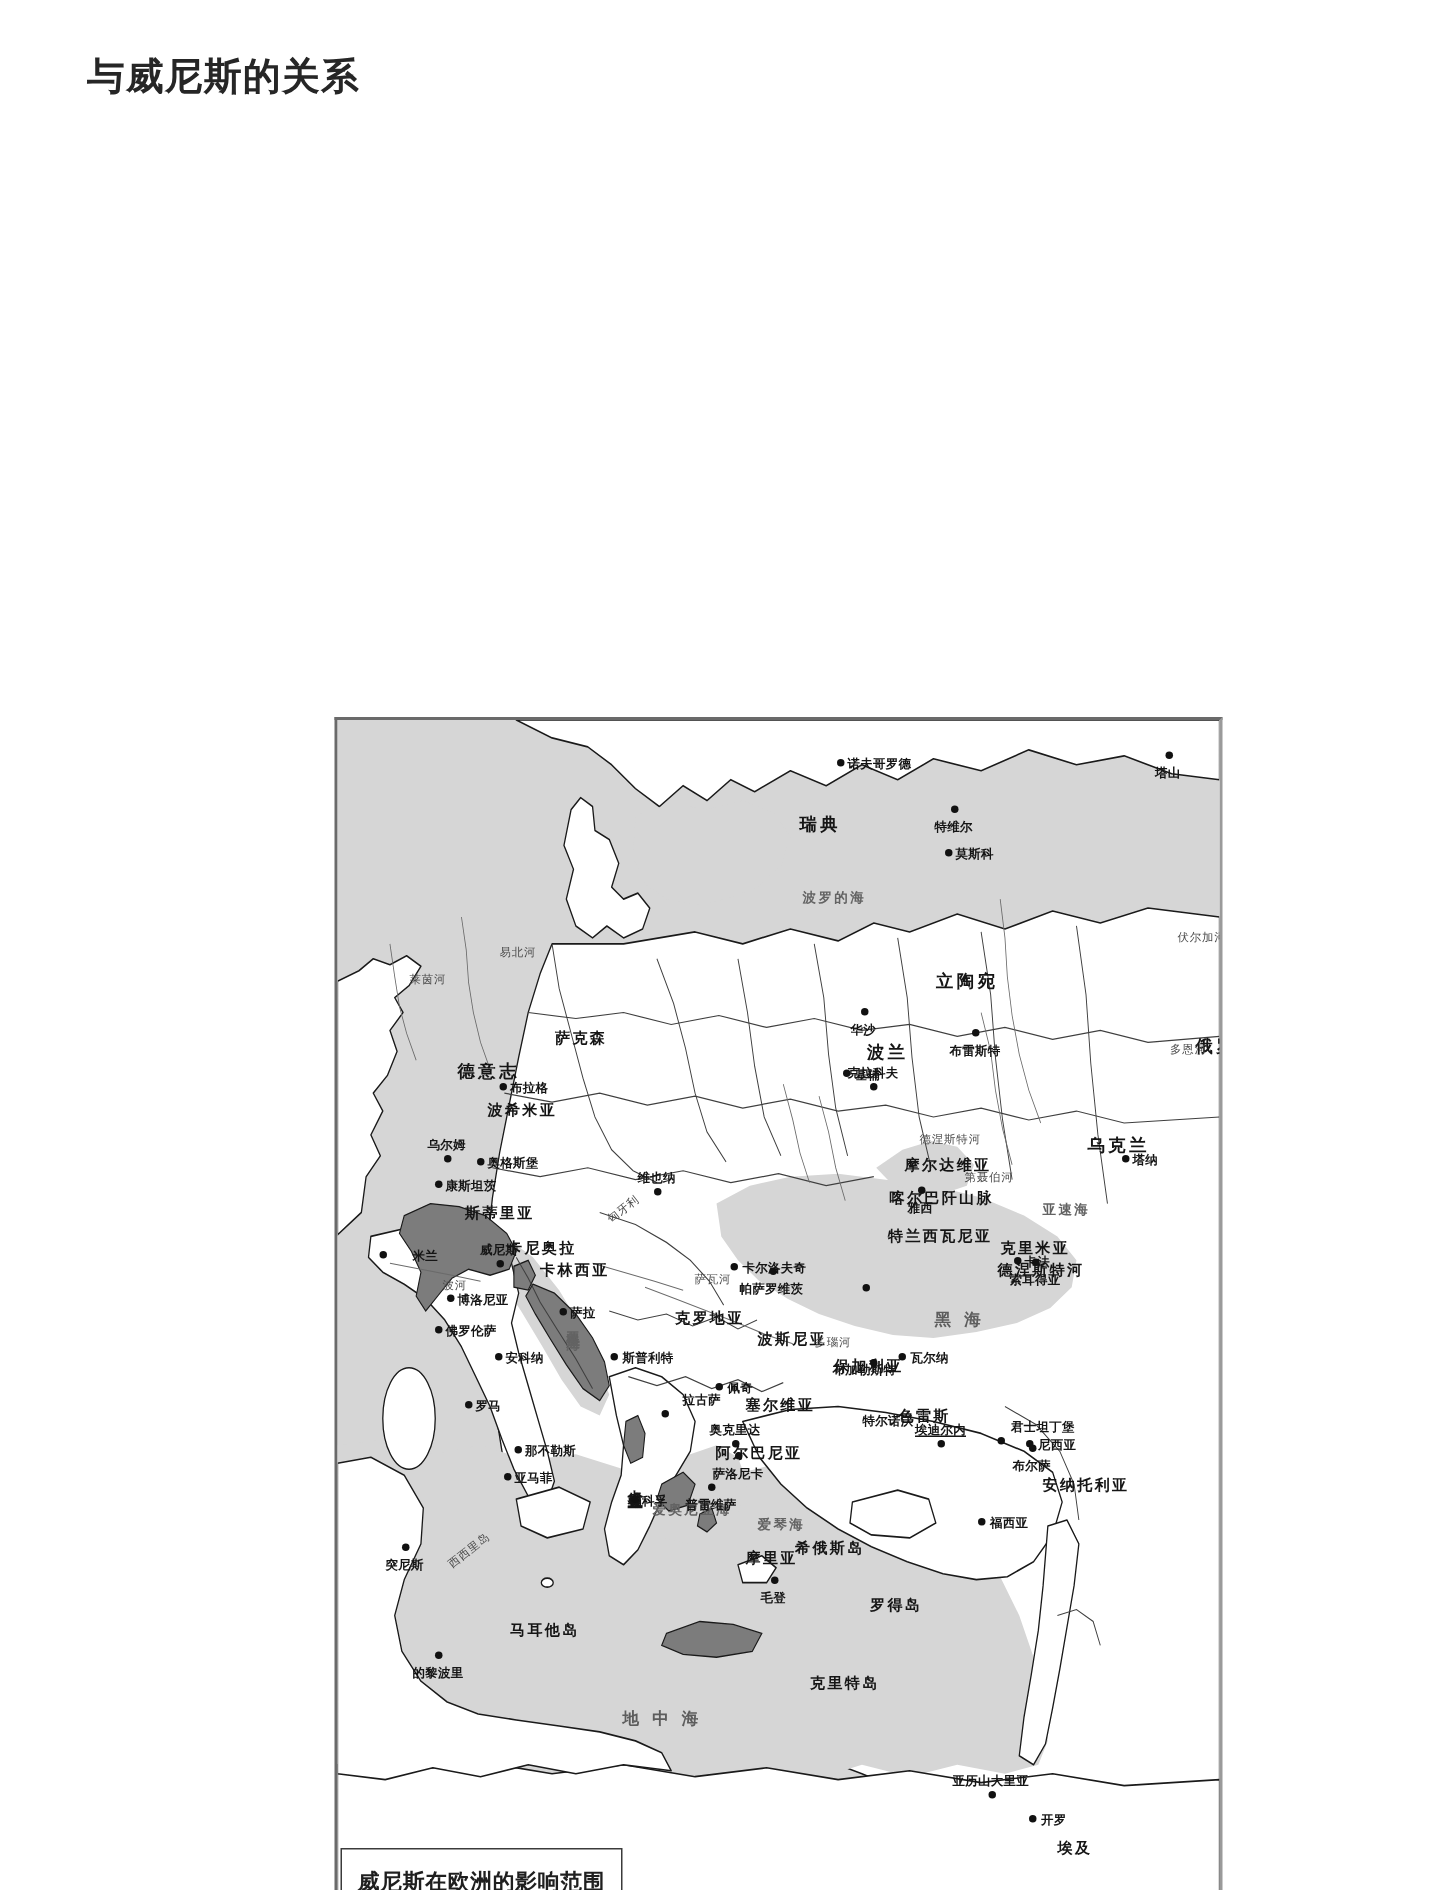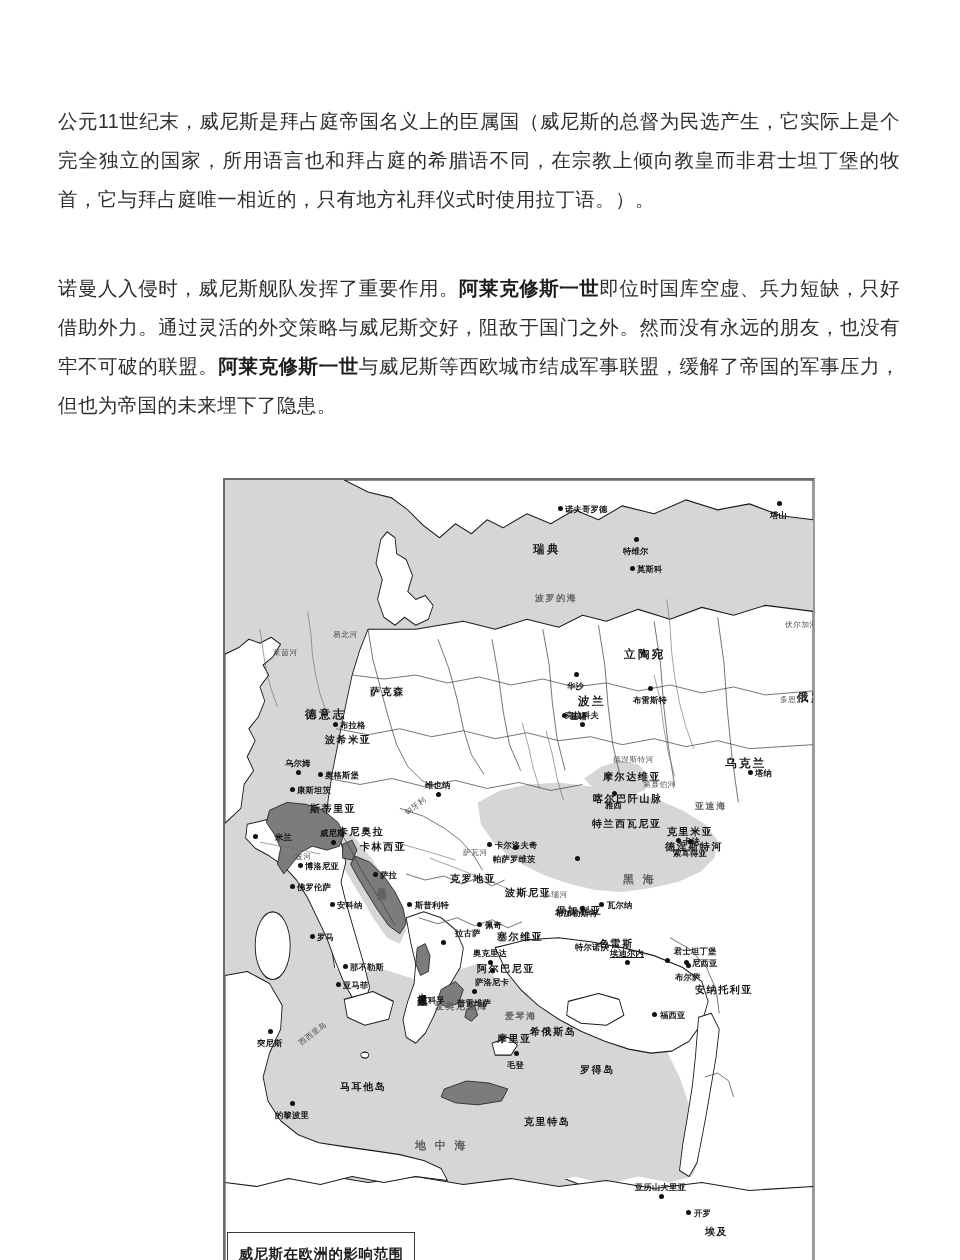--- a/index.html
+++ b/index.html
@@ -91,23 +91,22 @@
     width: 5px; height: 5px;
     background: #111;
     border-radius: 50%;
   }
 </style>
 </head>
 <body>
 
 <div class="page">
 
-
-  <p class="para p1"><span>公元11世纪末，威尼斯是拜占庭帝国名义上的臣属国（威尼斯的总督为民选产生，它实际上是个完全独立的国家，所用语言也和拜占庭的希腊语不同，在宗教上倾向教皇而非君士坦丁堡的牧首，它与拜占庭唯一相近的，只有地方礼拜仪式时使用拉丁语。）。</span></p>
-  <p class="para p2"><span>诺曼人入侵时，威尼斯舰队发挥了重要作用。</span><b>阿莱克修斯一世</b><span>即位时国库空虚、兵力短缺，只好借助外力。通过灵活的外交策略与威尼斯交好，阻敌于国门之外。然而没有永远的朋友，也没有牢不可破的联盟。</span><b>阿莱克修斯一世</b><span>与威尼斯等西欧城市结成军事联盟，缓解了帝国的军事压力，但也为帝国的未来埋下了隐患。</span></p>
+  <h1 class="article-title">与威尼斯的关系</h1>
+
 
   <figure class="map-figure">
 
     <div class="map-canvas">
       <svg viewBox="0 0 740 800" preserveAspectRatio="none">
         <defs>
           <style>
             .sea  { fill:#d6d6d6; }
             .land { fill:#ffffff; stroke:#1a1a1a; stroke-width:1.1; stroke-linejoin:round; }
             .ven  { fill:#7c7c7c; stroke:#1a1a1a; stroke-width:0.9; }
@@ -265,21 +264,21 @@
         <div class="lbl river" style="left: 560px; top: 140px;">伏尔加河</div>
         <div class="lbl river" style="left: 555px; top: 215px;">多恩河</div>
         <div class="lbl river" style="left: 418px; top: 300px;">第聂伯河</div>
         <div class="lbl river" style="left: 388px; top: 275px;">德涅斯特河</div>
         <div class="lbl river" style="left: 318px; top: 410px;">多瑙河</div>
         <div class="lbl river" style="left: 238px; top: 368px;">萨瓦河</div>
         <div class="lbl river" style="left: 70px; top: 372px;">波河</div>
         <div class="lbl river" style="left: 178px; top: 330px; transform: rotate(-38deg);">匈牙利</div>
         <div class="lbl river" style="left: 72px; top: 560px; transform: rotate(-38deg);">西西里岛</div>
         <div class="lbl region-s" style="left: 115px; top: 600px;">马耳他岛</div>
-        <div class="lbl region-s" style="left: 299px; top: 635px;">克里特岛</div>
+        <div class="lbl region-s" style="left: 315px; top: 635px;">克里特岛</div>
         <div class="lbl region-s" style="left: 355px; top: 583px;">罗得岛</div>
         <div class="lbl region-s" style="left: 305px; top: 545px;">希俄斯岛</div>
         <div class="lbl region-s" style="left: 272px; top: 552px;">摩里亚</div>
         <div class="lbl city" style="left: 340px; top: 24px;">诺夫哥罗德</div>
         <div class="dot" style="left: 333px; top: 26px;"></div>
         <div class="lbl city" style="left: 545px; top: 30px;">塔山</div>
         <div class="dot" style="left: 551.6px; top: 21px;"></div>
         <div class="lbl city" style="left: 398px; top: 66px;">特维尔</div>
         <div class="dot" style="left: 408.9px; top: 57px;"></div>
         <div class="lbl city" style="left: 412px; top: 84px;">莫斯科</div>

